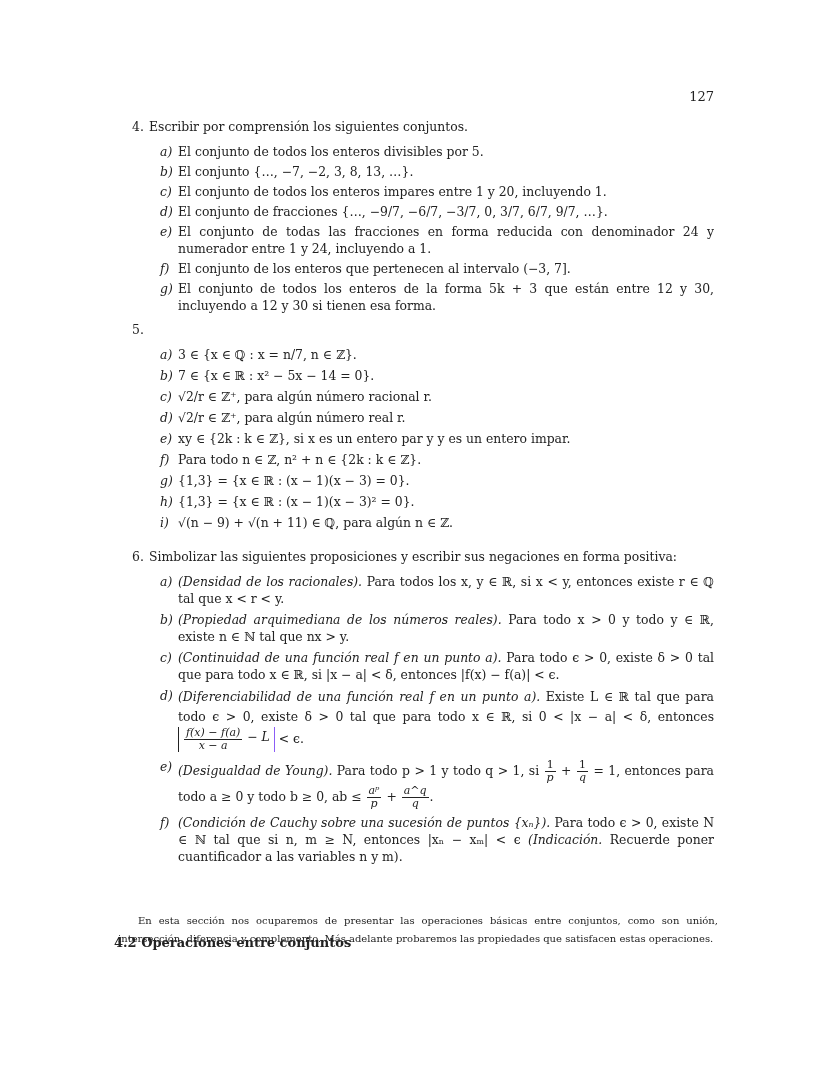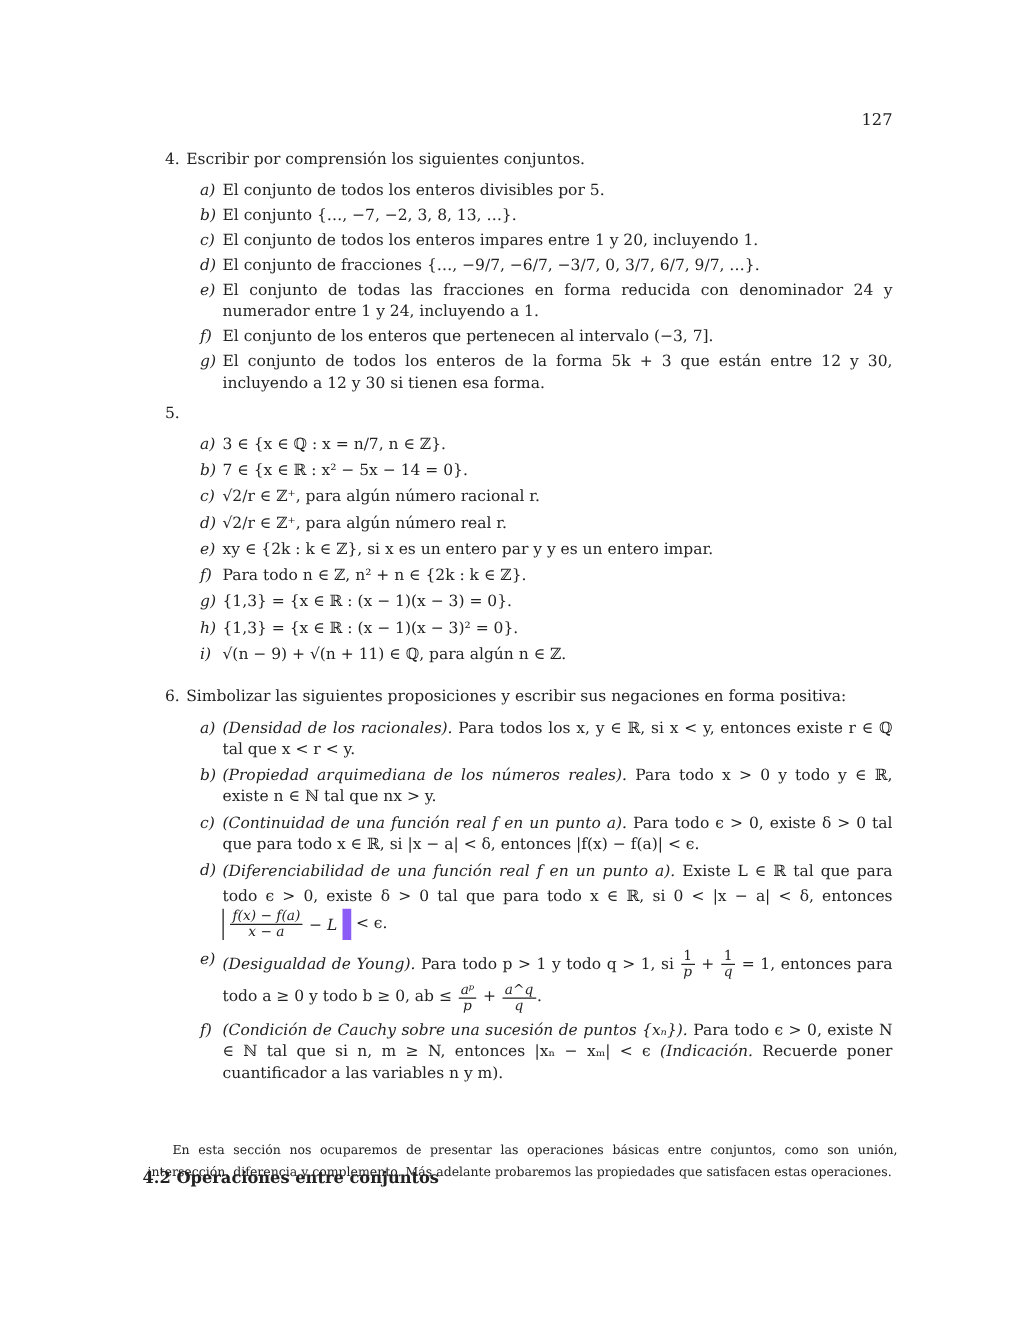--- a/index.html
+++ b/index.html
@@ -10,21 +10,21 @@
   .ex { position:absolute; left:132px; width:582px; font-size:12.4px; line-height:17px; }
   .ex-head { display:flex; }
   .ex-num { width:17px; flex:none; }
   .items { margin-left:28px; }
   .item { display:flex; text-align:justify; }
   .lbl { width:18px; flex:none; font-style:italic; }
   .it { font-style:italic; }
   .m { font-style:italic; }
   .frac { display:inline-flex; flex-direction:column; vertical-align:middle; text-align:center; font-size:11px; line-height:12px; margin:0 1px; }
   .frac .num { border-bottom:1px solid #222; padding:0 2px; }
-  .abs { display:inline-flex; align-items:center; border-left:1px solid #222; border-right:7px solid #8b5cf6; padding:0 4px; vertical-align:middle; }
+  .abs { display:inline-flex; align-items:flex-start; border-left:1px solid #222; border-right:1px solid #8b5cf6; padding:0 4px; vertical-align:middle; }
   .section-title { position:absolute; left:114px; top:917px; font-size:13px; font-weight:bold;margin-top:18px; }
   .para { position:absolute; left:118px; top:912px; width:600px; font-size:10px; line-height:17.5px; text-align:justify; text-indent:20px; }
 </style>
 </head>
 <body>
 
 <div class="page">
   <div class="pagenum">127</div>
 
   <div class="ex" style="top:118px;">

